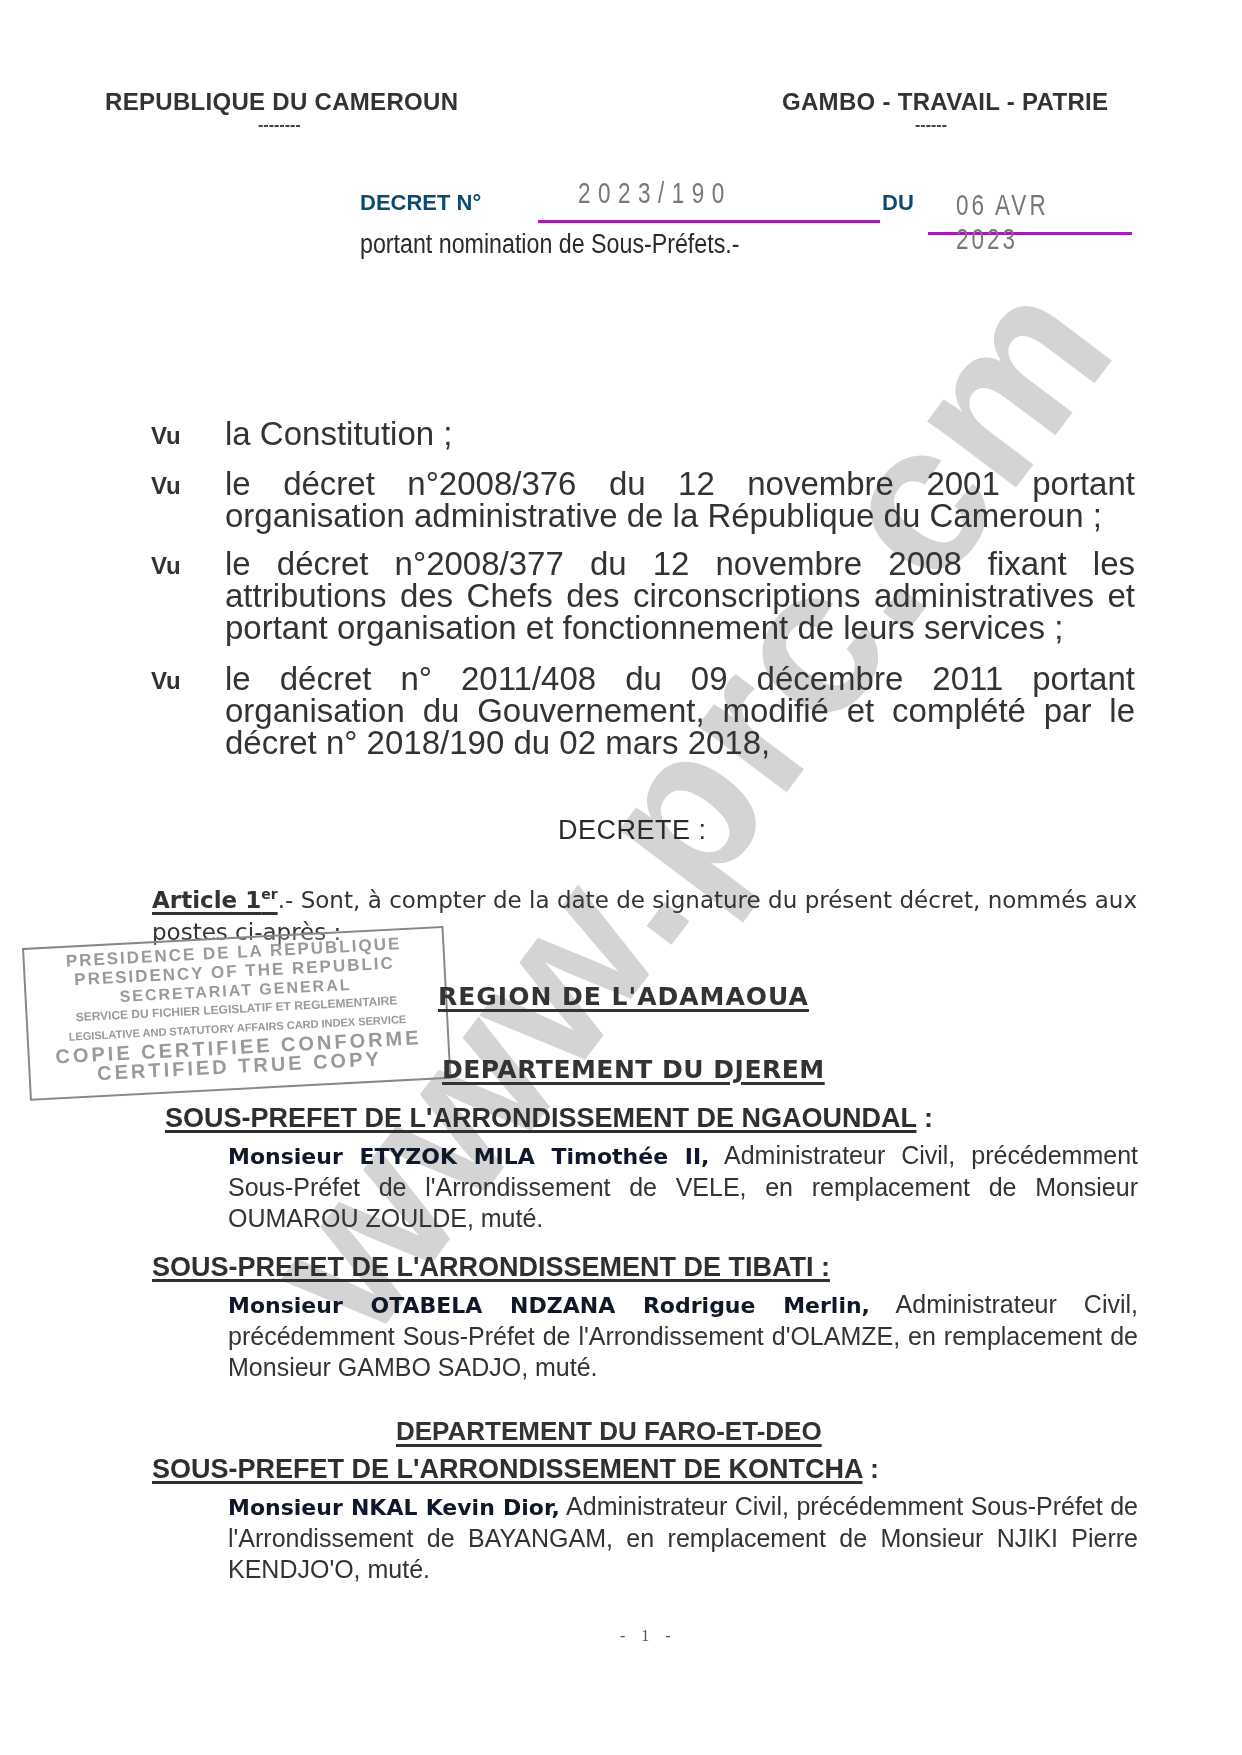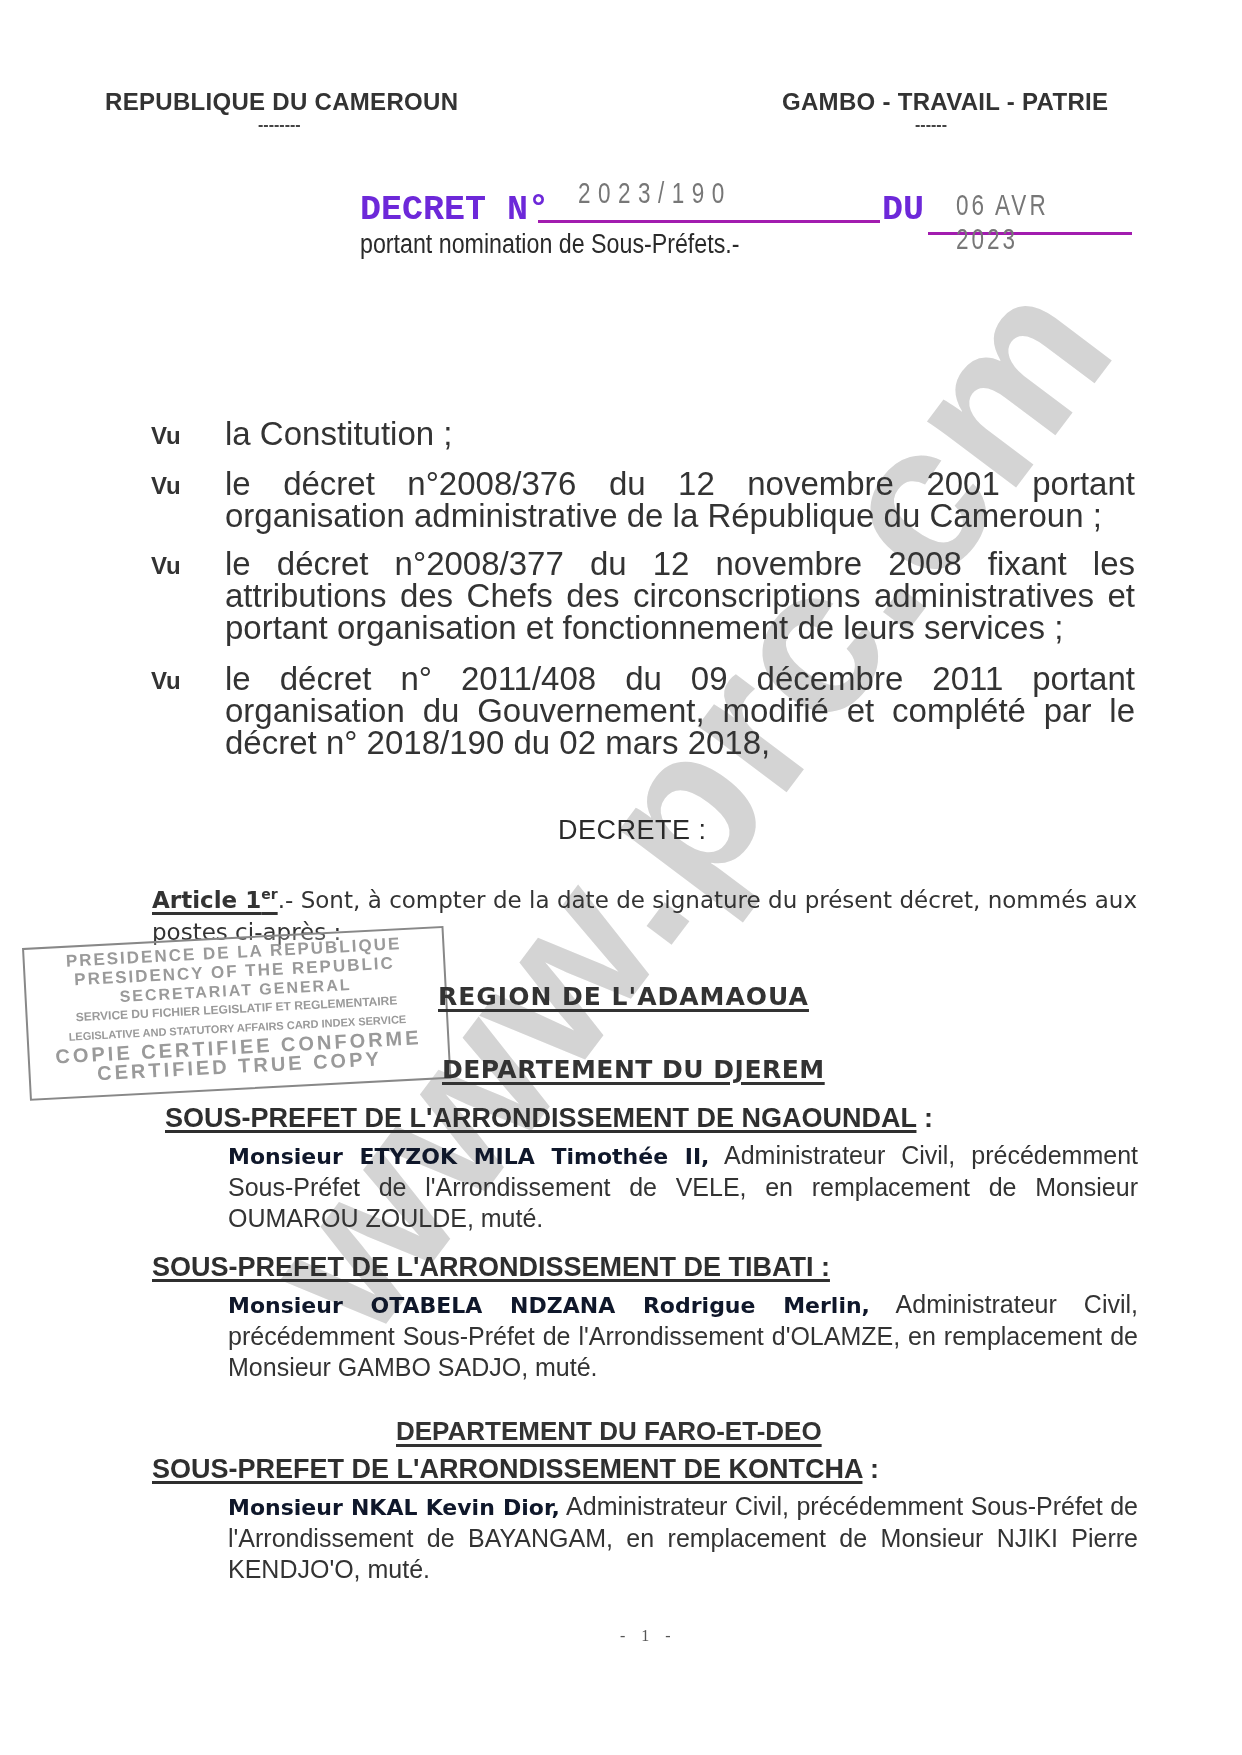--- a/index.html
+++ b/index.html
@@ -1,21 +1,21 @@
 <!DOCTYPE html>
 <html><head>
 <meta charset="utf-8">
 <style>
   html, body { margin:0; padding:0; }
   body { width:1242px; height:1755px; background:#ffffff; position:relative; overflow:hidden; color:#2b2b2b; }
   .page { position:absolute; left:0; top:0; width:1242px; height:1755px; }
   .abs { position:absolute; }
   .hdr { font-family:"Liberation Sans", sans-serif; font-weight:bold; font-size:24px; color:#333; letter-spacing:0.3px; }
   .dash { font-family:"Liberation Sans", sans-serif; font-weight:bold; font-size:16px; color:#444; letter-spacing:0px; }
-  .decret-line { font-family:Liberation Mono, monospace; font-weight:bold; font-size:35px; color:#6d28d9; }
+  .decret-line { font-family:Liberation Sans, sans-serif; font-weight:bold; font-size:22px; color:#0c4a6e; }
   .hand { font-family:"Liberation Sans", sans-serif; font-size:30px; color:#777; letter-spacing:10px; font-weight:normal; transform:scaleX(0.75); transform-origin:left top; display:inline-block; }
   .uline { border-bottom:3px solid #a21caf; }
   .subtitle { font-family:"Liberation Sans", sans-serif; font-size:27px; color:#2a2a2a; transform:scaleX(0.86); transform-origin:left top; }
   .president { font-family:"DejaVu Sans", sans-serif; font-weight:bold; font-size:24px; color:#333; letter-spacing:0.5px; }
   .vu-label { font-family:"Liberation Sans", sans-serif; font-weight:bold; font-size:24px; color:#333; }
   .vu-text { font-family:"Liberation Sans", sans-serif; font-size:33px; color:#333; line-height:32px; text-align:justify; text-align-last:left; }
   .decrete { font-family:"Liberation Sans", sans-serif; font-weight:normal; font-size:27px; color:#2a2a2a; letter-spacing:0.5px; }
   .body { font-family:"DejaVu Sans", sans-serif; font-size:23px; color:#333; line-height:32px; }
   .region { font-family:"DejaVu Sans", sans-serif; font-weight:bold; font-size:25px; color:#333; letter-spacing:1px; text-decoration:underline; text-underline-offset:4px; text-decoration-thickness:3px; }
   .dept { font-family:"Liberation Sans", sans-serif; font-weight:bold; font-size:26px; color:#333; text-decoration:underline; text-underline-offset:4px; text-decoration-thickness:3px;margin-top:16px; }

